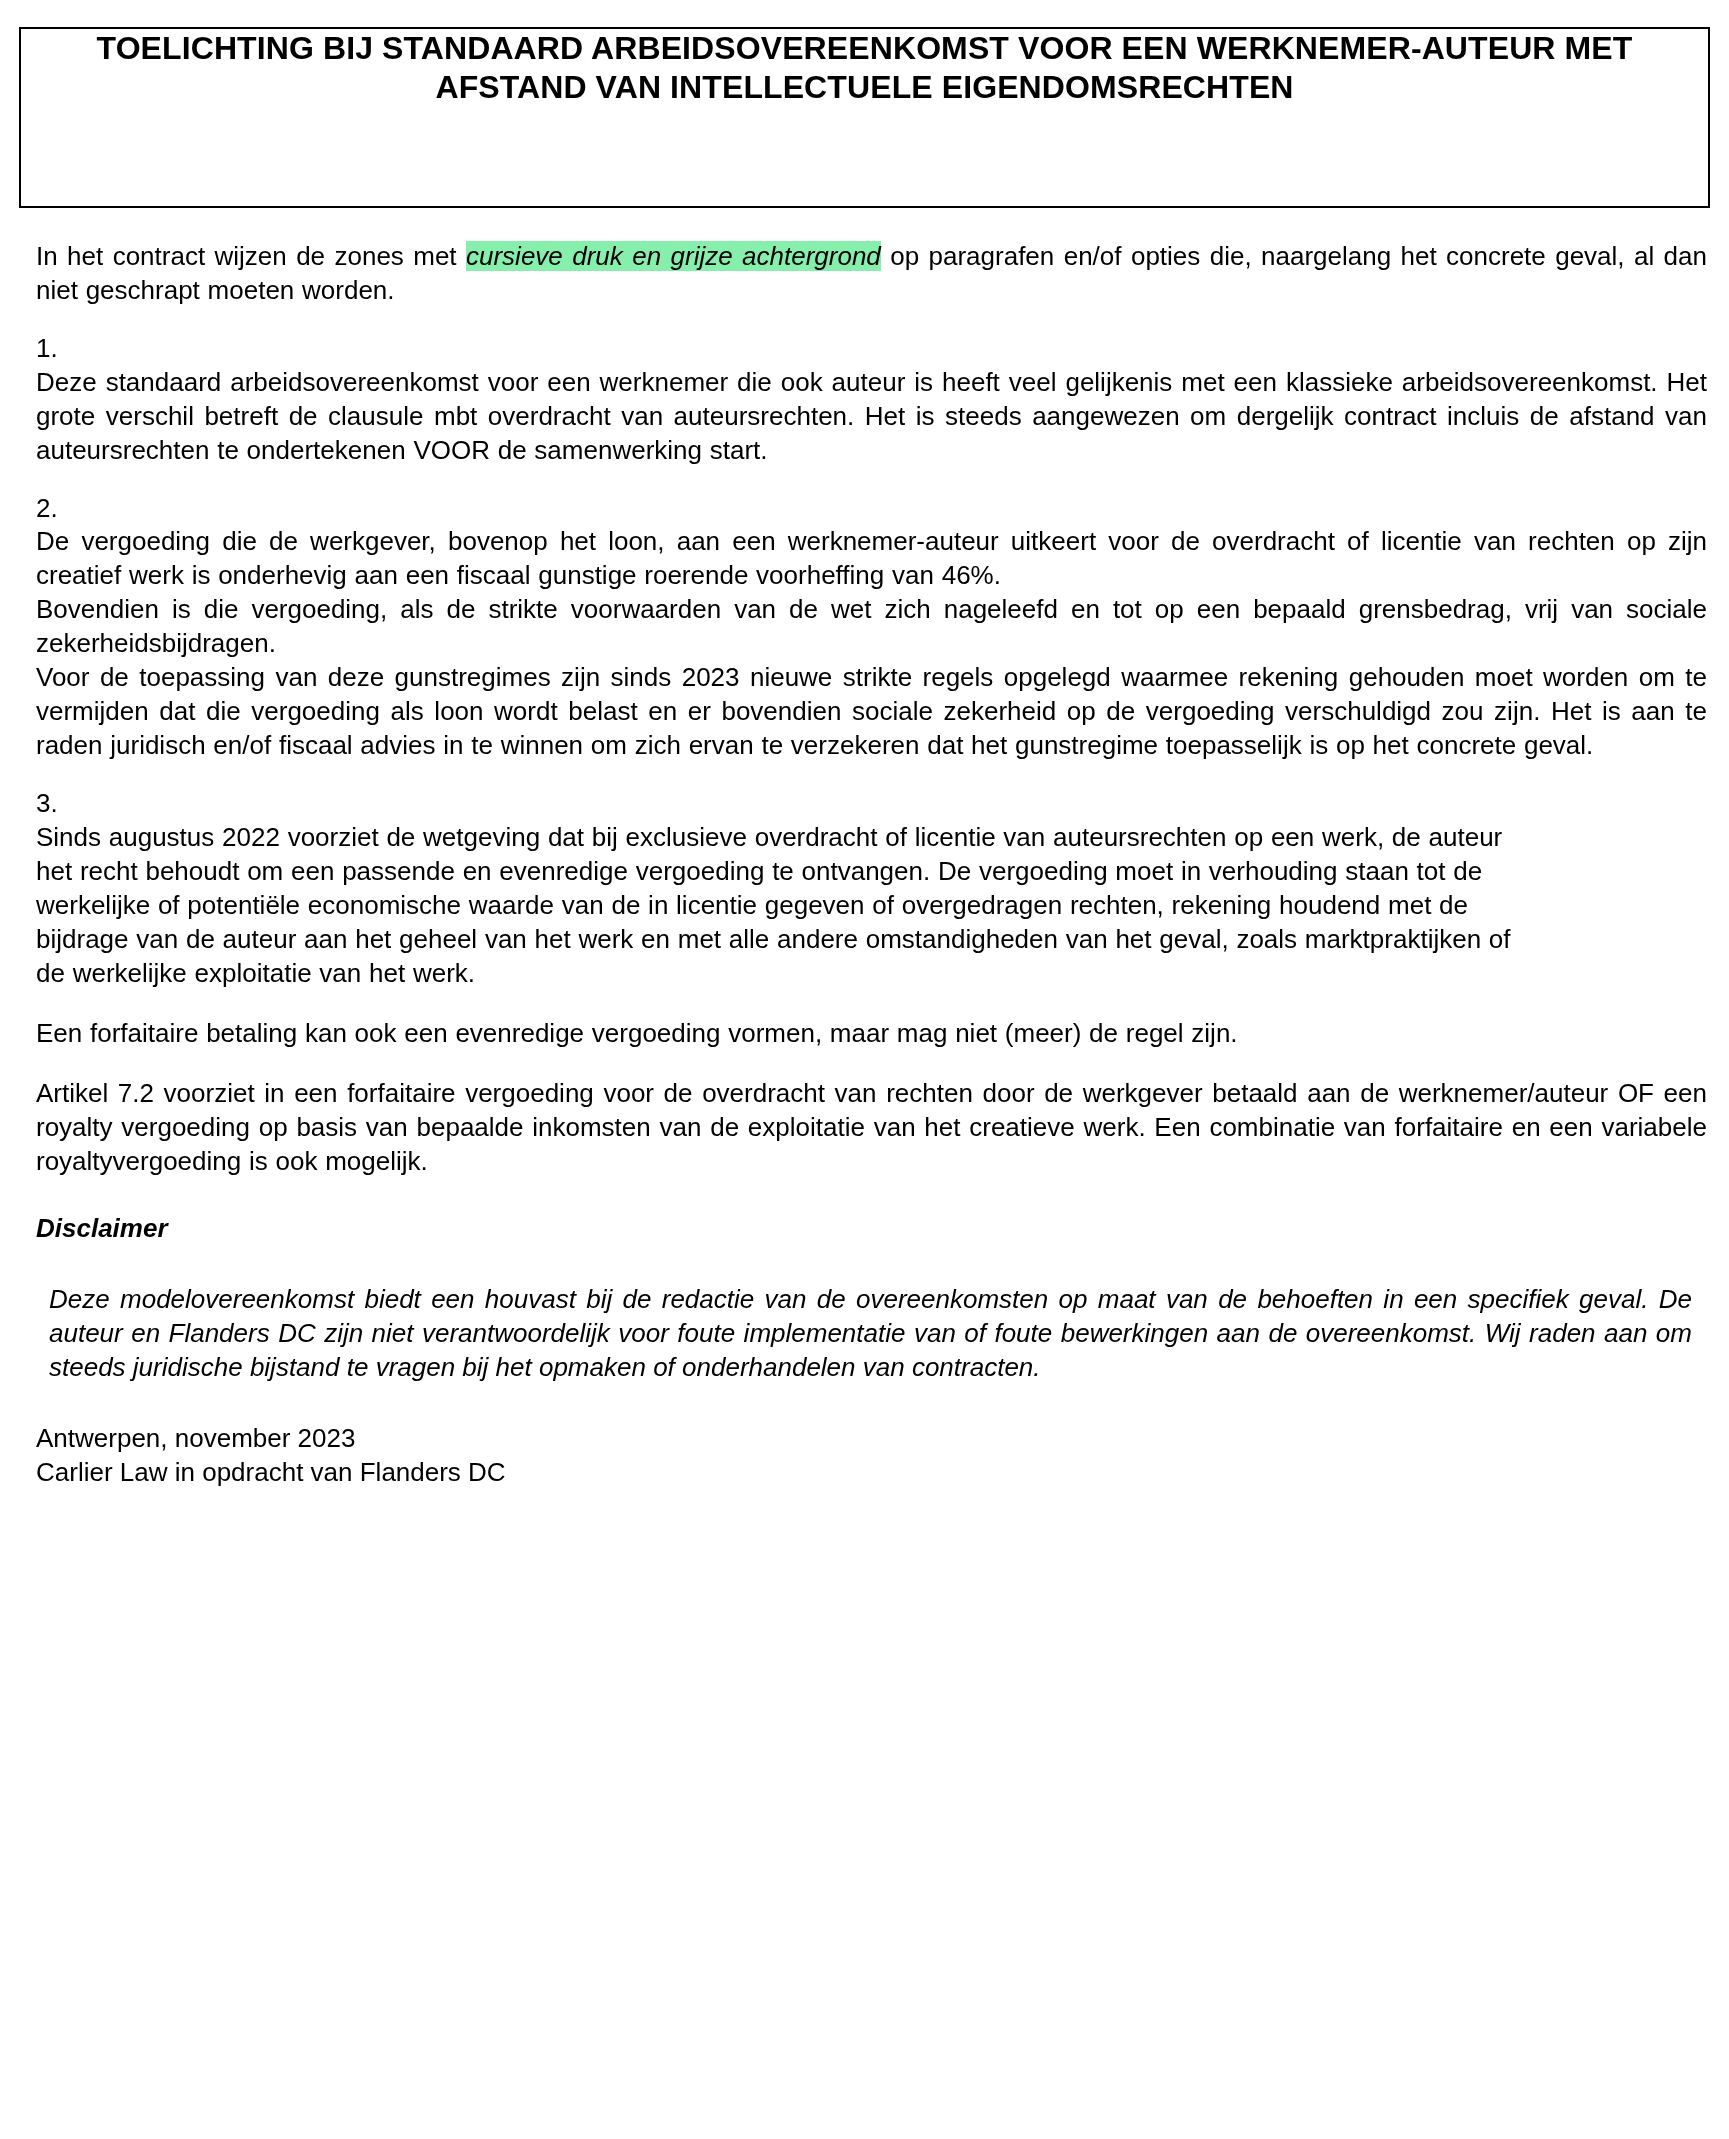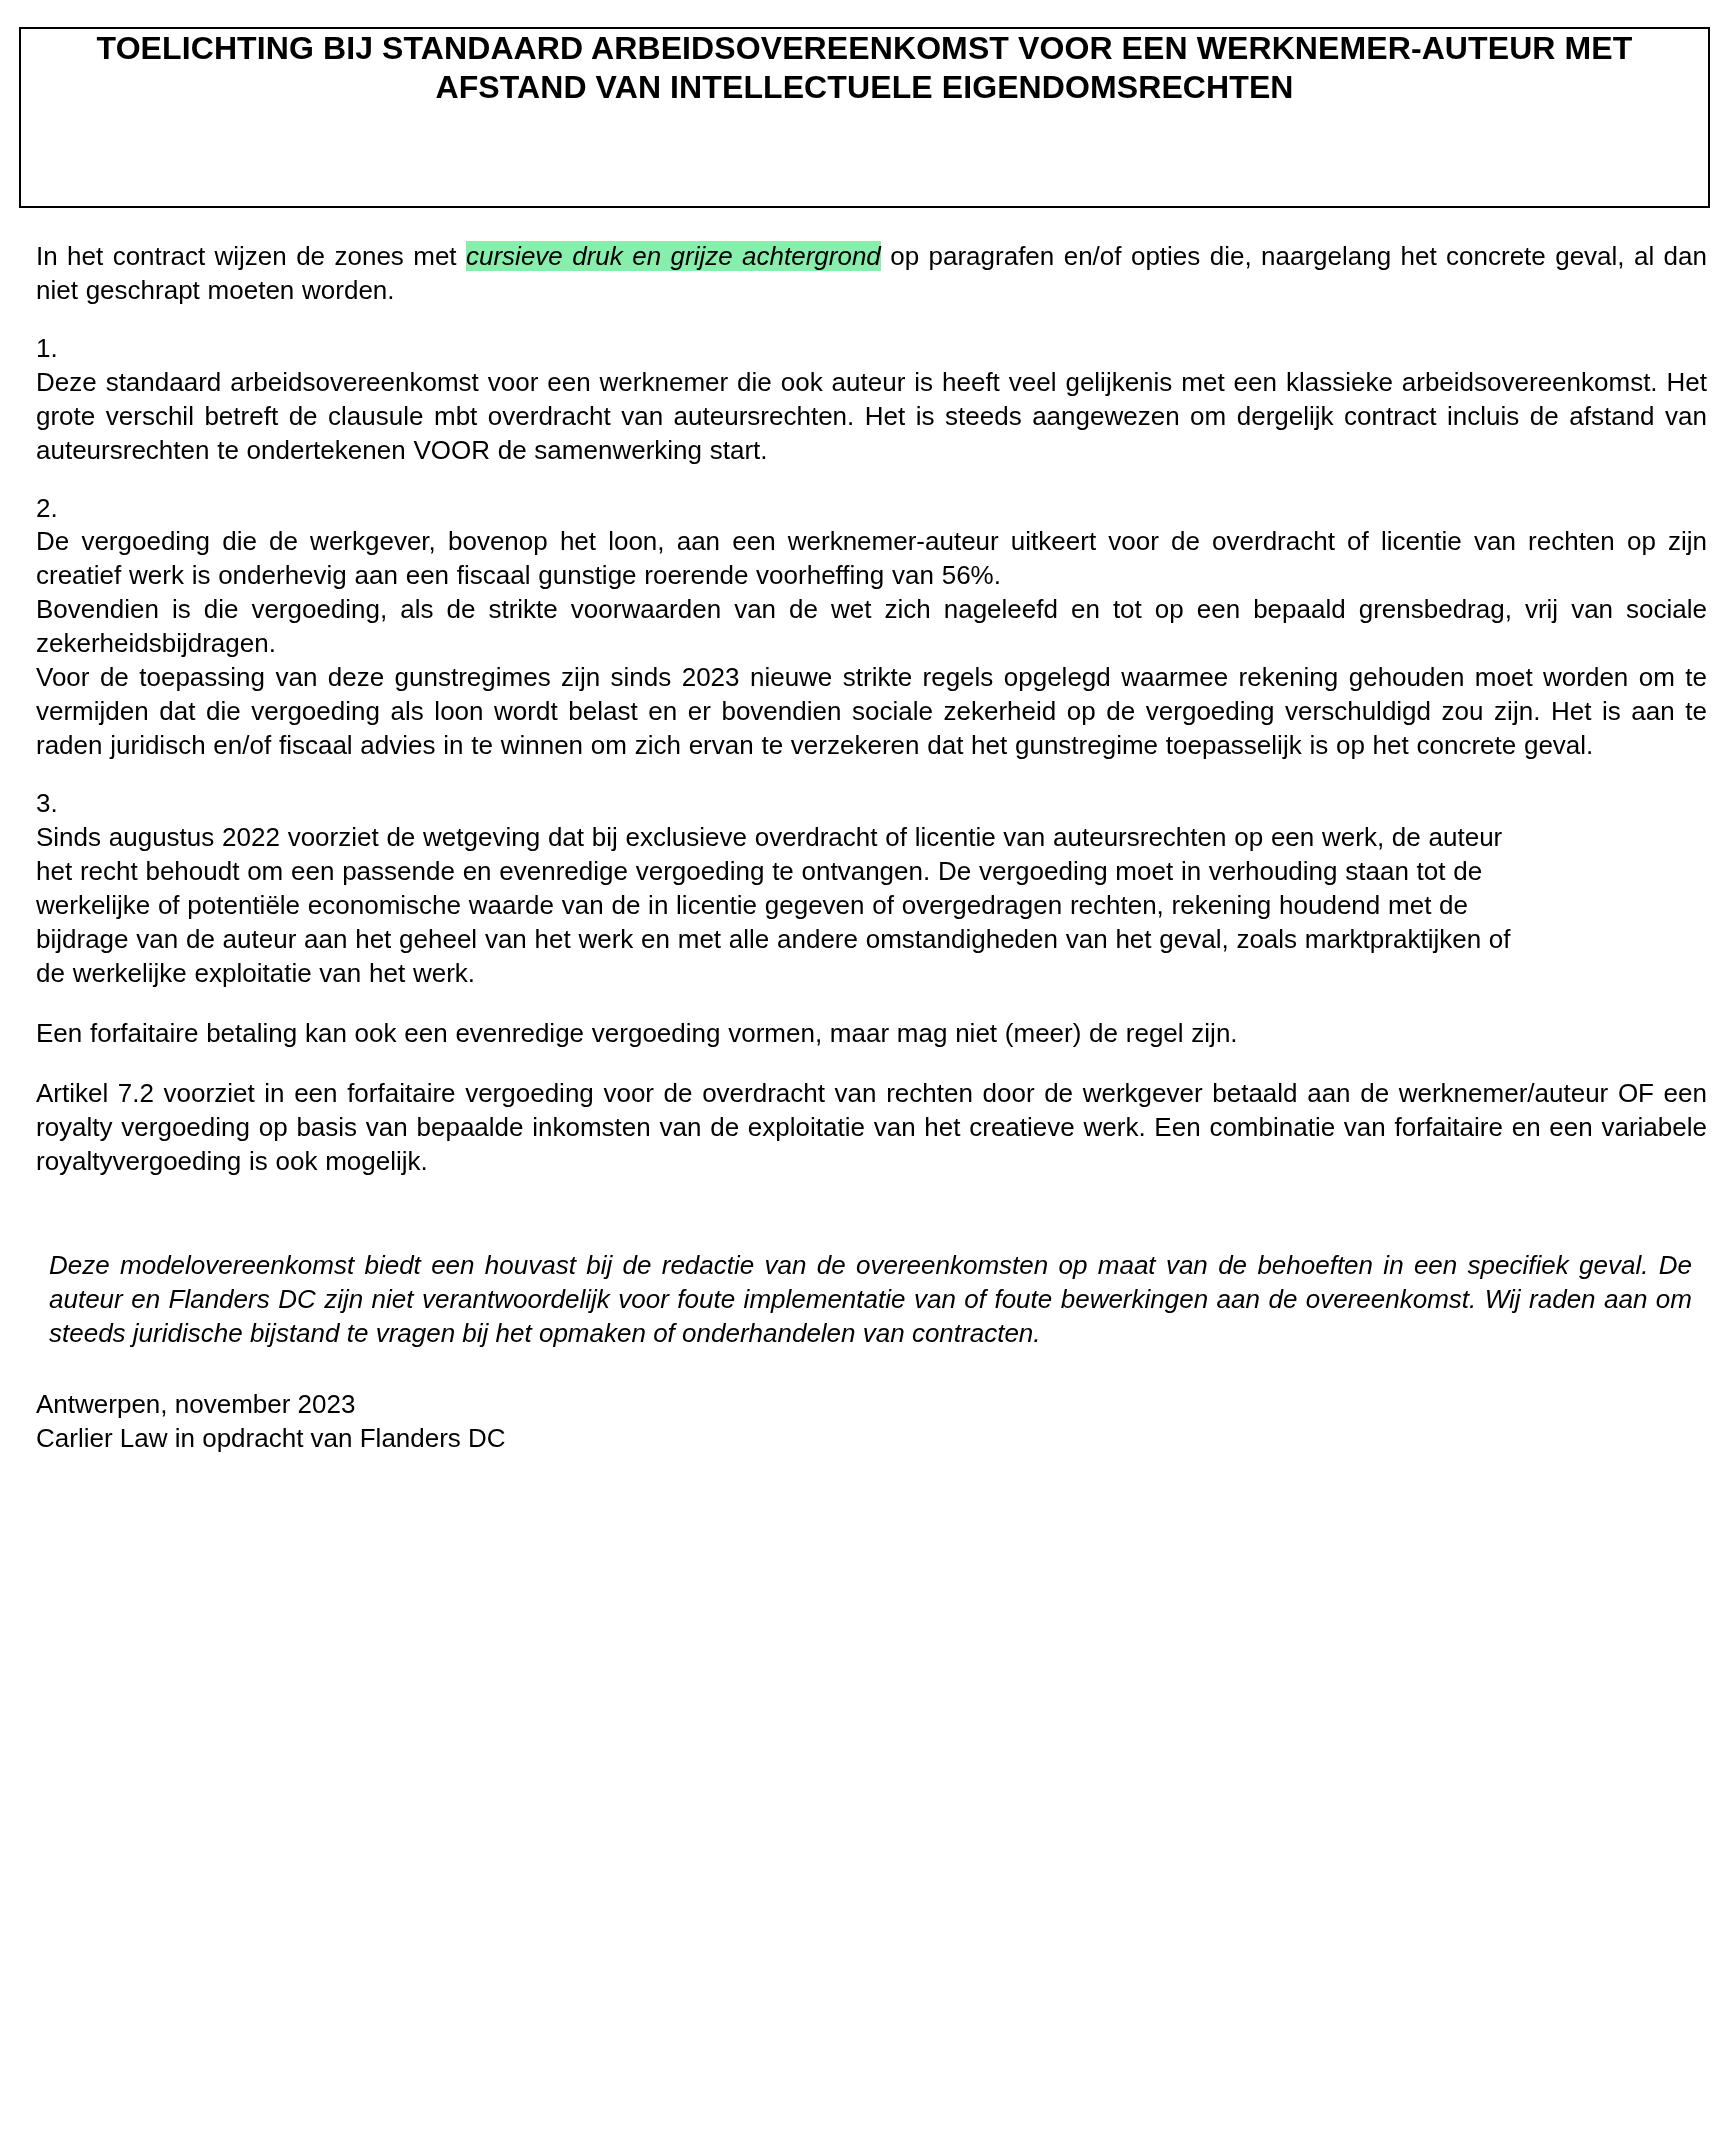--- a/index.html
+++ b/index.html
@@ -111,40 +111,41 @@
 
   <p class="para"><span>In het contract wijzen de zones met </span><span class="hl">cursieve druk en grijze achtergrond</span><span> op paragrafen en/of opties die, naargelang het concrete geval, al dan niet geschrapt moeten worden.</span></p>
 
   <div class="gap-md"></div>
 
   <p class="para"><span class="num">1.</span><span>Deze standaard arbeidsovereenkomst voor een werknemer die ook auteur is heeft veel gelijkenis met een klassieke arbeidsovereenkomst. Het grote verschil betreft de clausule mbt overdracht van auteursrechten. Het is steeds aangewezen om dergelijk contract incluis de afstand van auteursrechten te ondertekenen VOOR de samenwerking start.</span></p>
 
   <div class="gap-md"></div>
 
   <p class="para"><span>2.</span></p>
-  <p class="para">De vergoeding die de werkgever, bovenop het loon, aan een werknemer-auteur uitkeert voor de overdracht of licentie van rechten op zijn creatief werk is onderhevig aan een fiscaal gunstige roerende voorheffing van 56%.</p>
+  <p class="para">De vergoeding die de werkgever, bovenop het loon, aan een werknemer-auteur uitkeert voor de overdracht of licentie van rechten op zijn creatief werk is onderhevig aan een fiscaal gunstige roerende voorheffing van 46%.</p>
   <p class="para">Bovendien is die vergoeding, als de strikte voorwaarden van de wet zich nageleefd en tot op een bepaald grensbedrag, vrij van sociale zekerheidsbijdragen.</p>
   <p class="para">Voor de toepassing van deze gunstregimes zijn sinds 2023 nieuwe strikte regels opgelegd waarmee rekening gehouden moet worden om te vermijden dat die vergoeding als loon wordt belast en er bovendien sociale zekerheid op de vergoeding verschuldigd zou zijn. Het is aan te raden juridisch en/of fiscaal advies in te winnen om zich ervan te verzekeren dat het gunstregime toepasselijk is op het concrete geval.</p>
 
   <div class="gap-md"></div>
 
   <p class="para"><span>3.</span></p>
 
   <p class="para left narrow"><span>Sinds augustus 2022 voorziet de wetgeving dat bij exclusieve overdracht of licentie van auteursrechten op een werk, de auteur het recht behoudt om een </span><span class="u">passende en evenredige</span><span> vergoeding te ontvangen. De vergoeding moet in verhouding staan tot de werkelijke of potentiële economische waarde van de in licentie gegeven of overgedragen rechten, rekening houdend met de bijdrage van de auteur aan het geheel van het werk en met alle andere omstandigheden van het geval, zoals marktpraktijken of de werkelijke exploitatie van het werk.</span></p>
 
   <div class="gap-lg"></div>
 
   <p class="para left narrow">Een forfaitaire betaling kan ook een evenredige vergoeding vormen, maar mag niet (meer) de regel zijn.</p>
 
   <div class="gap-lg"></div>
 
   <p class="para"><span>Artikel 7.2 voorziet in een </span><span class="u">forfaitaire vergoeding</span><span> voor de overdracht van rechten door de werkgever betaald aan de werknemer/auteur OF een </span><span class="u">royalty vergoeding</span><span> op basis van bepaalde inkomsten van de exploitatie van het creatieve werk. Een combinatie van forfaitaire en een variabele royaltyvergoeding is ook mogelijk.</span></p>
 
   <div class="gap-xl"></div>
 
+  <p class="disclaimer-head">Disclaimer</p>
 
   <div class="gap-md"></div>
 
   <p class="disclaimer-body">Deze modelovereenkomst biedt een houvast bij de redactie van de overeenkomsten op maat van de behoeften in een specifiek geval. De auteur en Flanders DC zijn niet verantwoordelijk voor foute implementatie van of foute bewerkingen aan de overeenkomst. Wij raden aan om steeds juridische bijstand te vragen bij het opmaken of onderhandelen van contracten.</p>
 
   <div class="gap-md"></div>
 
   <p class="signoff">Antwerpen, november 2023</p>
   <p class="signoff">Carlier Law in opdracht van Flanders DC</p>
 

